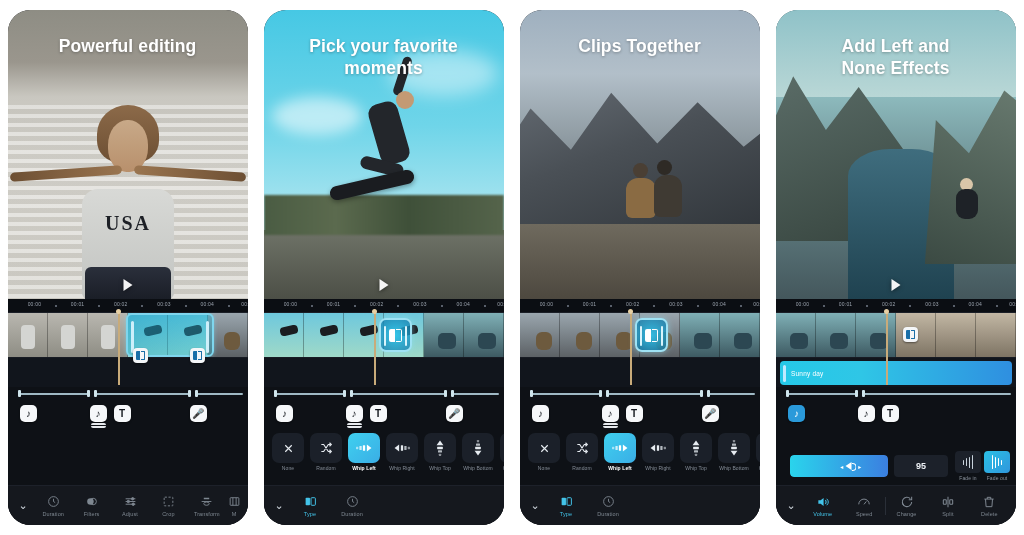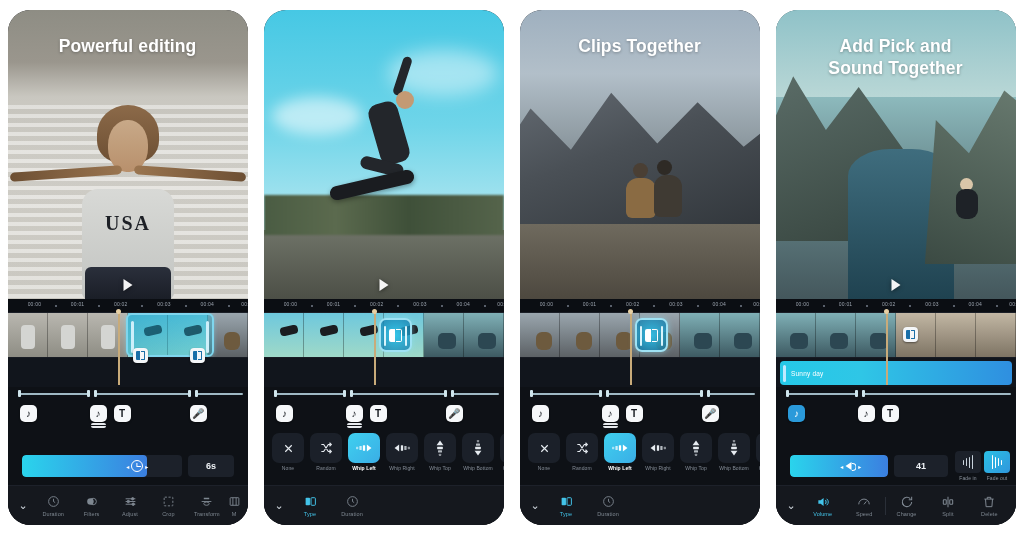--- a/index.html
+++ b/index.html
@@ -358,31 +358,20 @@
           </div>
         <div class="chip" style="left:76%">
             <span class="gly">🎤</span>
           </div>
       </div>
 
       <div class="playhead" style="left:46%; height:72px">
           <span class="knob"></span>
         </div>
 
-      <div class="slider-row">
-        <div class="slider-track">
-          <div class="slider-fill" style="width:78%"></div>
-          <div class="slider-knob" style="left:72%">
-            <span style="font-size:6px">◂</span>
-              <span class="knob-circle"></span>
-              <span style="font-size:6px">▸</span>
-          </div>
-        </div>
-        <div class="slider-value">6s</div>
-      </div>
 
       <div class="bottombar">
         <div class="chev">⌄</div>
         <div class="tool">
           <span class="ic">
               <svg width="13" height="13" viewBox="0 0 24 24" fill="none" stroke="currentColor" stroke-width="1.7">
                 <circle cx="12" cy="12" r="9"></circle>
                 <path d="M12 7v5l3 2"></path>
               </svg>
             </span>
@@ -444,20 +433,24 @@
       <div class="bg s2">
         <div class="cloud1"></div>
           <div class="cloud2"></div>
         <div class="ground"></div>
           <div class="trees"></div>
         <div class="armU"></div>
           <div class="head2"></div>
           <div class="body"></div>
         <div class="legk"></div>
           <div class="board"></div>
+      </div>
+      <div class="headline">
+        <span>Pick your favorite</span><br>
+        <span>moments</span>
       </div>
       <div class="play-btn"></div>
     </div>
 
     <div class="editor">
       <div class="ruler">
         <span class="tick" style="left:11%">00:00</span>
         <span class="dot" style="left:20%"></span>
         <span class="tick" style="left:29%">00:01</span>
         <span class="dot" style="left:38%"></span>
@@ -782,22 +775,22 @@
     <div class="preview">
       <div class="bg s4">
         <div class="sky"></div>
           <div class="mtnL"></div>
           <div class="water"></div>
           <div class="mtnR"></div>
         <div class="sitterh"></div>
           <div class="sitter"></div>
       </div>
       <div class="headline">
-        <span>Add Pick and</span><br>
-        <span>Sound Together</span>
+        <span>Add Left and</span><br>
+        <span>None Effects</span>
       </div>
       <div class="play-btn"></div>
     </div>
 
     <div class="editor">
       <div class="ruler">
         <span class="tick" style="left:11%">00:00</span>
         <span class="dot" style="left:20%"></span>
         <span class="tick" style="left:29%">00:01</span>
         <span class="dot" style="left:38%"></span>
@@ -855,21 +848,21 @@
 
       <div class="slider-row">
         <div class="slider-track" style="flex:0 0 98px">
           <div class="slider-fill" style="width:100%"></div>
           <div class="slider-knob" style="left:62%">
             <span style="font-size:6px">◂</span>
               <span class="knob-spk"></span>
               <span style="font-size:6px;margin-left:5px">▸</span>
           </div>
         </div>
-        <div class="slider-value" style="flex:0 0 54px">41</div>
+        <div class="slider-value" style="flex:0 0 54px">95</div>
         <div class="fade-group">
           <div class="fade-btn">
             <div class="fade-icon">
               <i style="height:5px"></i>
                 <i style="height:8px"></i>
                 <i style="height:11px"></i>
                 <i style="height:14px"></i>
             </div>
             <div class="fade-label">Fade in</div>
           </div>

